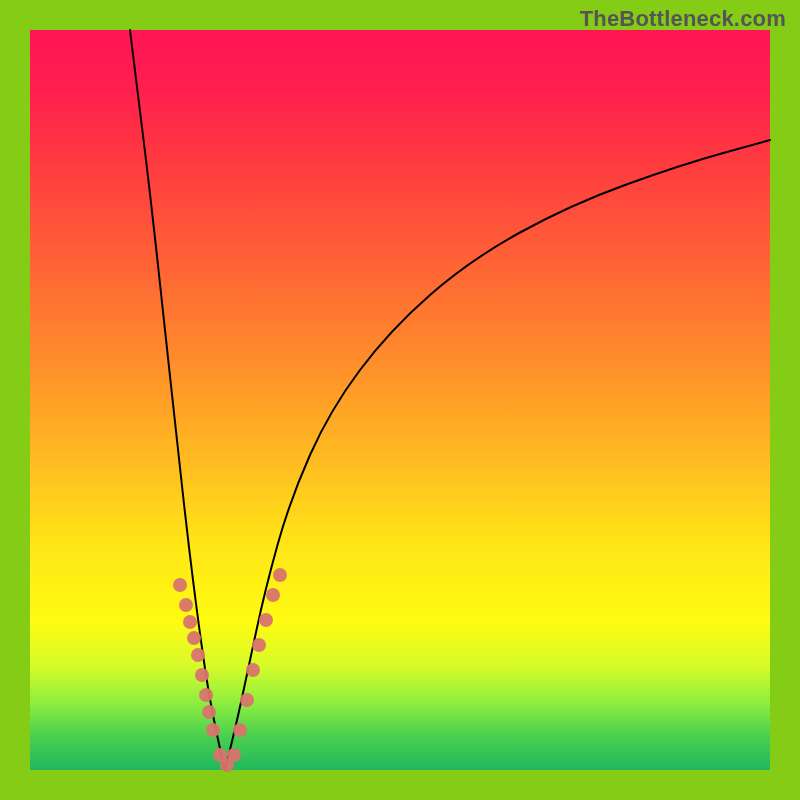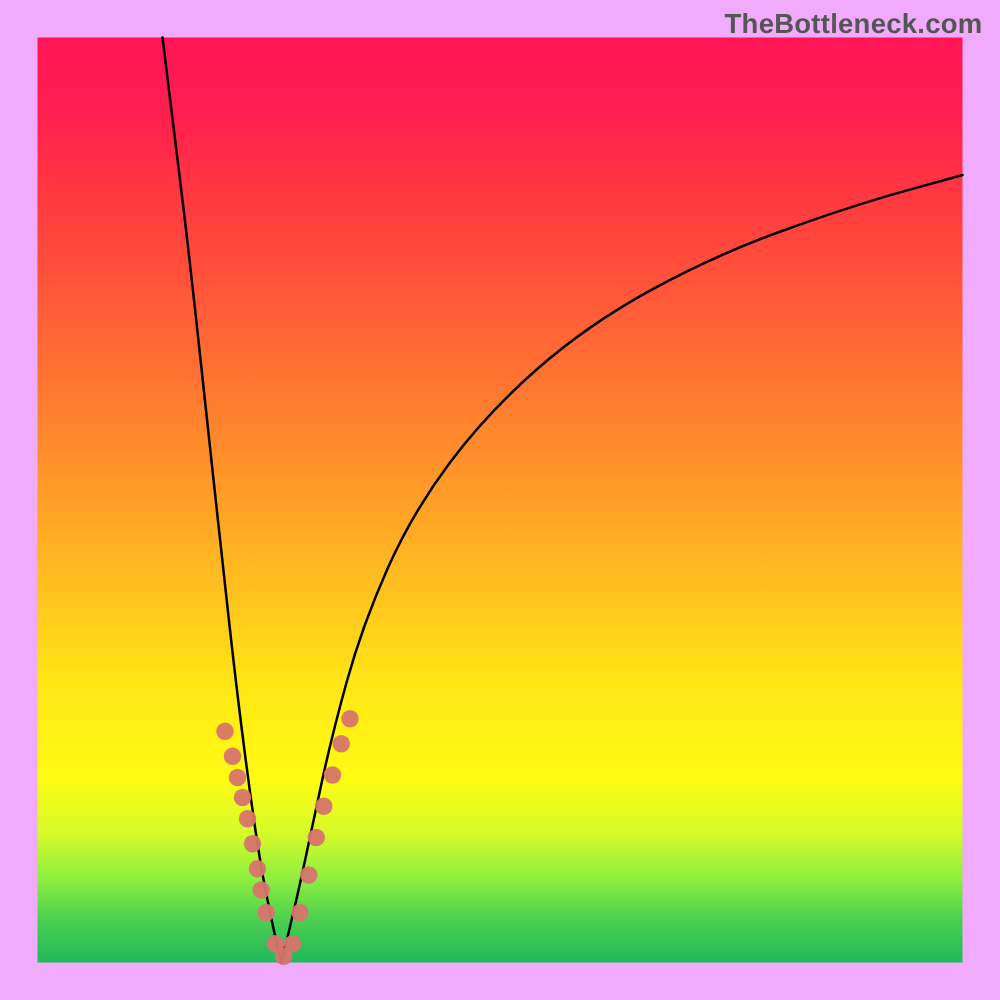--- a/index.html
+++ b/index.html
@@ -8,21 +8,21 @@
     width: 800px;
     height: 800px;
     overflow: hidden;
     background: #000;
     font-family: Arial, Helvetica, sans-serif;
   }
   .frame {
     position: relative;
     width: 800px;
     height: 800px;
-    background: #f0abfc;
+    background: #84cc16;
   }
   .watermark {
     position: absolute;
     top: 6px;
     right: 14px;
     color: #555;
     font-size: 22px;
     font-weight: 600;
     letter-spacing: 0.2px;
     user-select: none;

